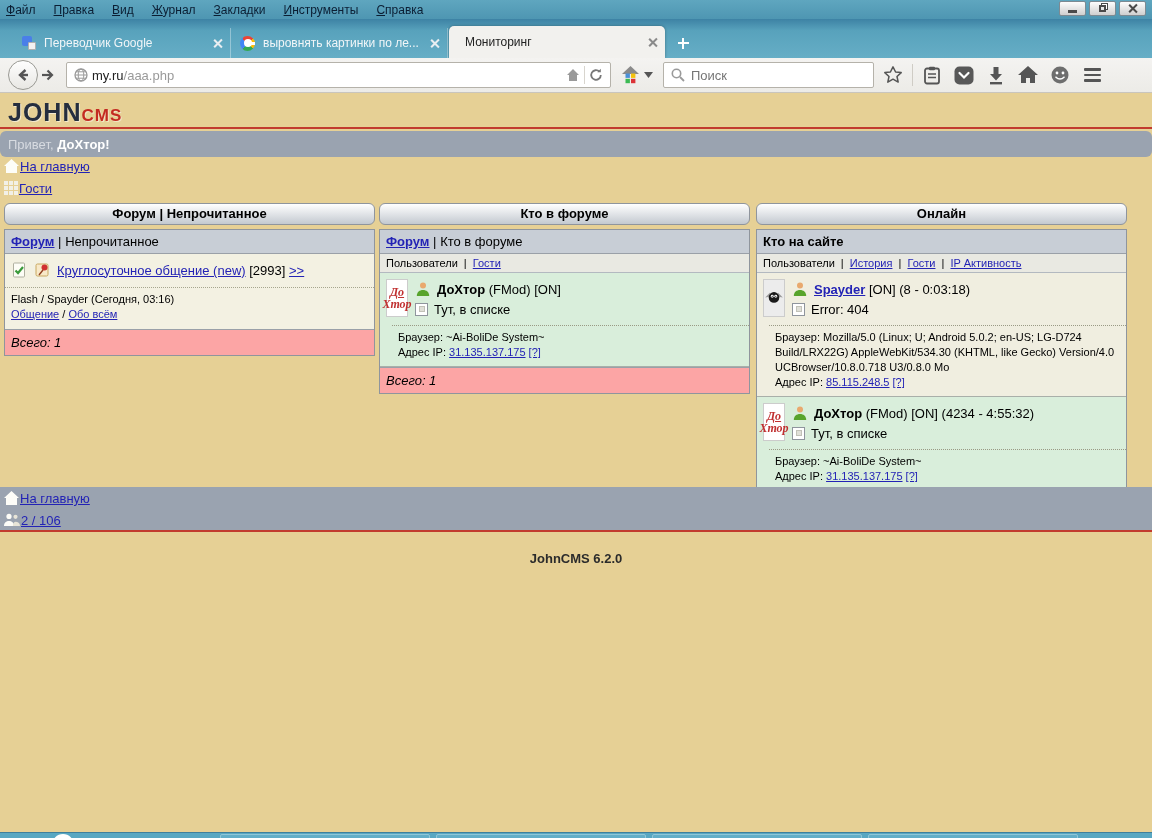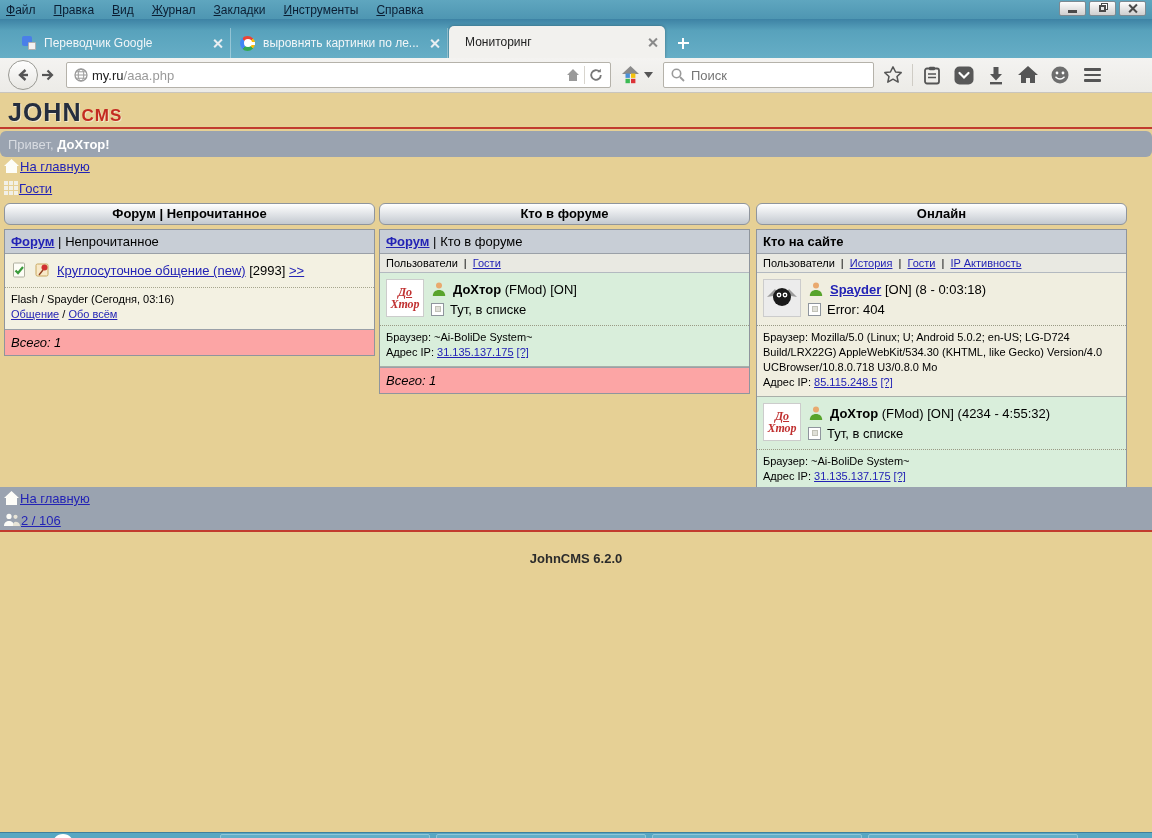--- a/index.html
+++ b/index.html
@@ -81,33 +81,33 @@
   .crumb-link { color:#2323b5; font-weight:bold; text-decoration:underline; cursor:pointer; }
   .filter-row { background:#e9e9e2; border-bottom:1px solid #b3b9c0; padding:3px 6px; font-size:11px; }
   .filter-row .sep { margin:0 3px; }
   .topic-row { padding:8px 6px 9px; display:flex; align-items:center; gap:7px; }
   .topic-detail { border-top:1px dotted #a6a68e; padding:4px 6px 7px; font-size:11px; line-height:15px; }
   .total-row { background:#fca5a5; border-top:1px solid #9aa0a8; padding:5px 6px;font-style:italic; }
   .user-card { border-bottom:1px solid #a9afa9; }
   .user-card.green { background:#d9eedb; }
   .user-card.cream { background:#f0eee0; }
   .user-top { display:flex; padding:6px; gap:7px; }
-  .avatar { width:38px; height:38px; flex:none; }
+  .avatar { width:22px; height:38px; flex:none; }
   .avatar-doc { background:#ffffff; border:1px solid #cccccc; font-family:"Liberation Serif",serif;
     font-style:italic; font-weight:bold; color:#c03030; font-size:12px; line-height:12px;
     display:flex; flex-direction:column; align-items:center; justify-content:center; transform:none; }
   .avatar-doc .l1 { text-decoration:underline; }
   .avatar-spayder { background:#ececec; border:1px solid #cccccc; display:flex; align-items:center; justify-content:center; }
   .user-lines { flex:1; }
   .uline { display:flex; align-items:center; gap:6px; height:20px; }
   .uname { font-weight:bold; }
   a.uname-link { color:#2323b5; font-weight:bold; text-decoration:underline; cursor:pointer; }
   .checkbox { width:13px; height:13px; background:#ffffff; border:1px solid #8f959d; display:flex; align-items:center; justify-content:center; flex:none; }
   .checkbox span { width:6px; height:6px; background:#e0e0d8; border:1px solid #c2c2b8; }
-  .user-info { border-top:1px dotted #9a9a85; padding:4px 6px 6px; font-size:11px; line-height:15px; }
+  .user-info { border-top:1px dotted #9a9a85; padding:4px 6px 6px; font-size:11px; line-height:15px;margin-left:12px; }
   a.iplink { color:#2323b5; text-decoration:underline; cursor:pointer; }
 
   #page-footer { position:absolute; top:394px; left:0; right:0; height:45px; background:#9aa3b0;
     border-bottom:2px solid #c23b2e; padding:4px 0 0 4px; }
   #version { position:absolute; top:458px; left:0; right:0; text-align:center; font-weight:bold; color:#2b2b2b; }
 
   
   #taskbar { position:absolute; bottom:0; left:0; right:0; height:6px; background:#58a7c2; border-top:1px solid #3f7f9c; }
   #taskbar .orb { position:absolute; left:52px; top:1px; width:22px; height:22px; border-radius:50%; background:#ffffff; }
   .tb-btn { position:absolute; top:1px; height:10px; width:210px; background:#63aec8; border:1px solid #8fc6d8; border-radius:2px; }

